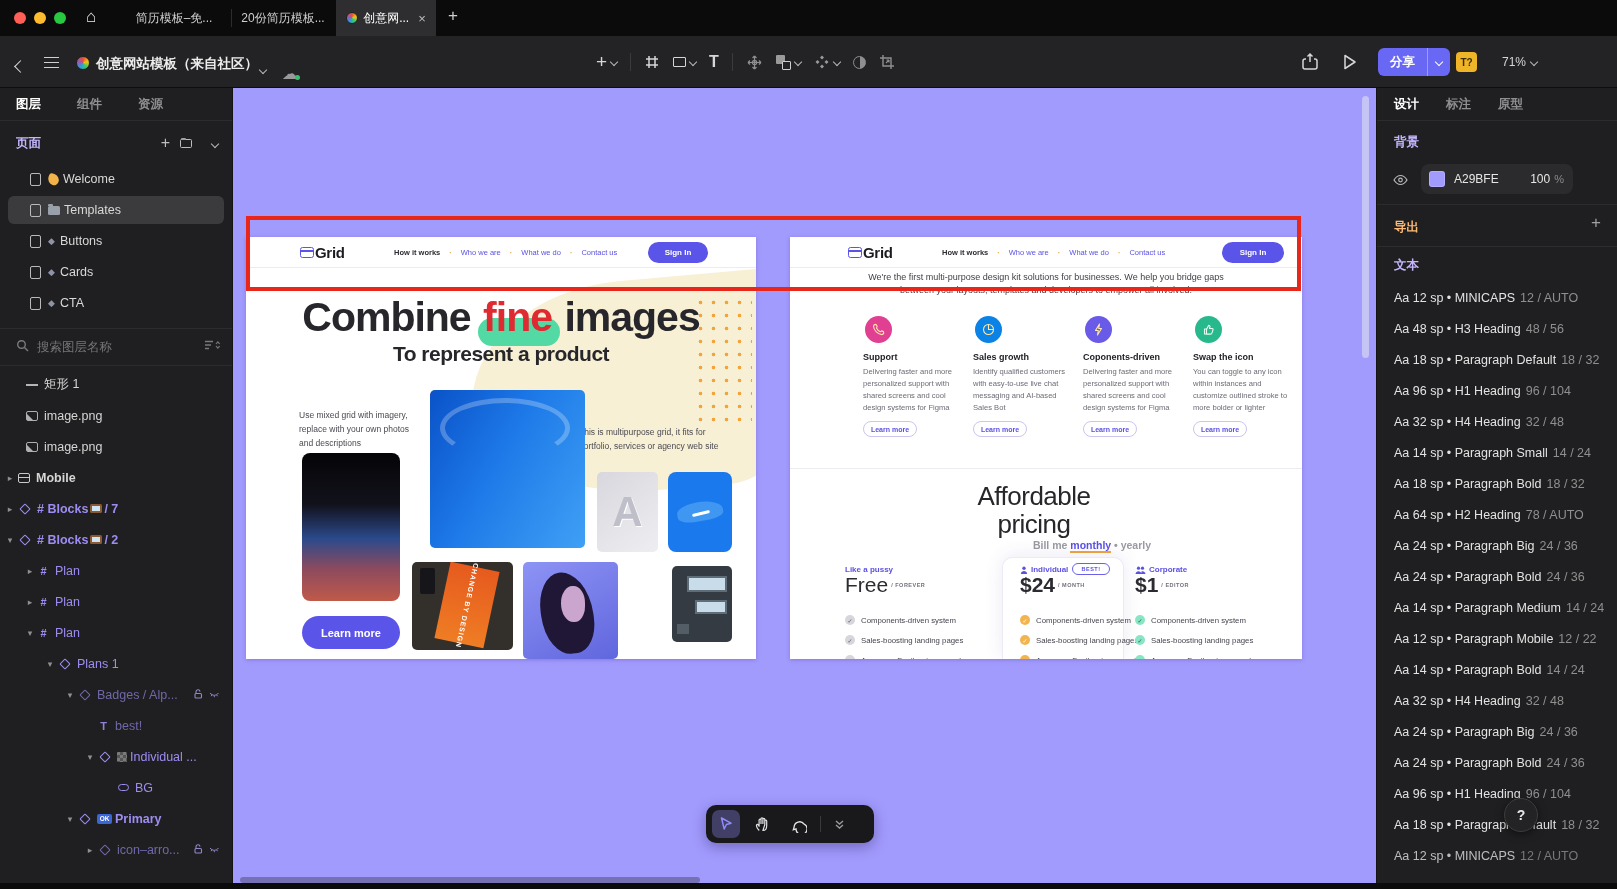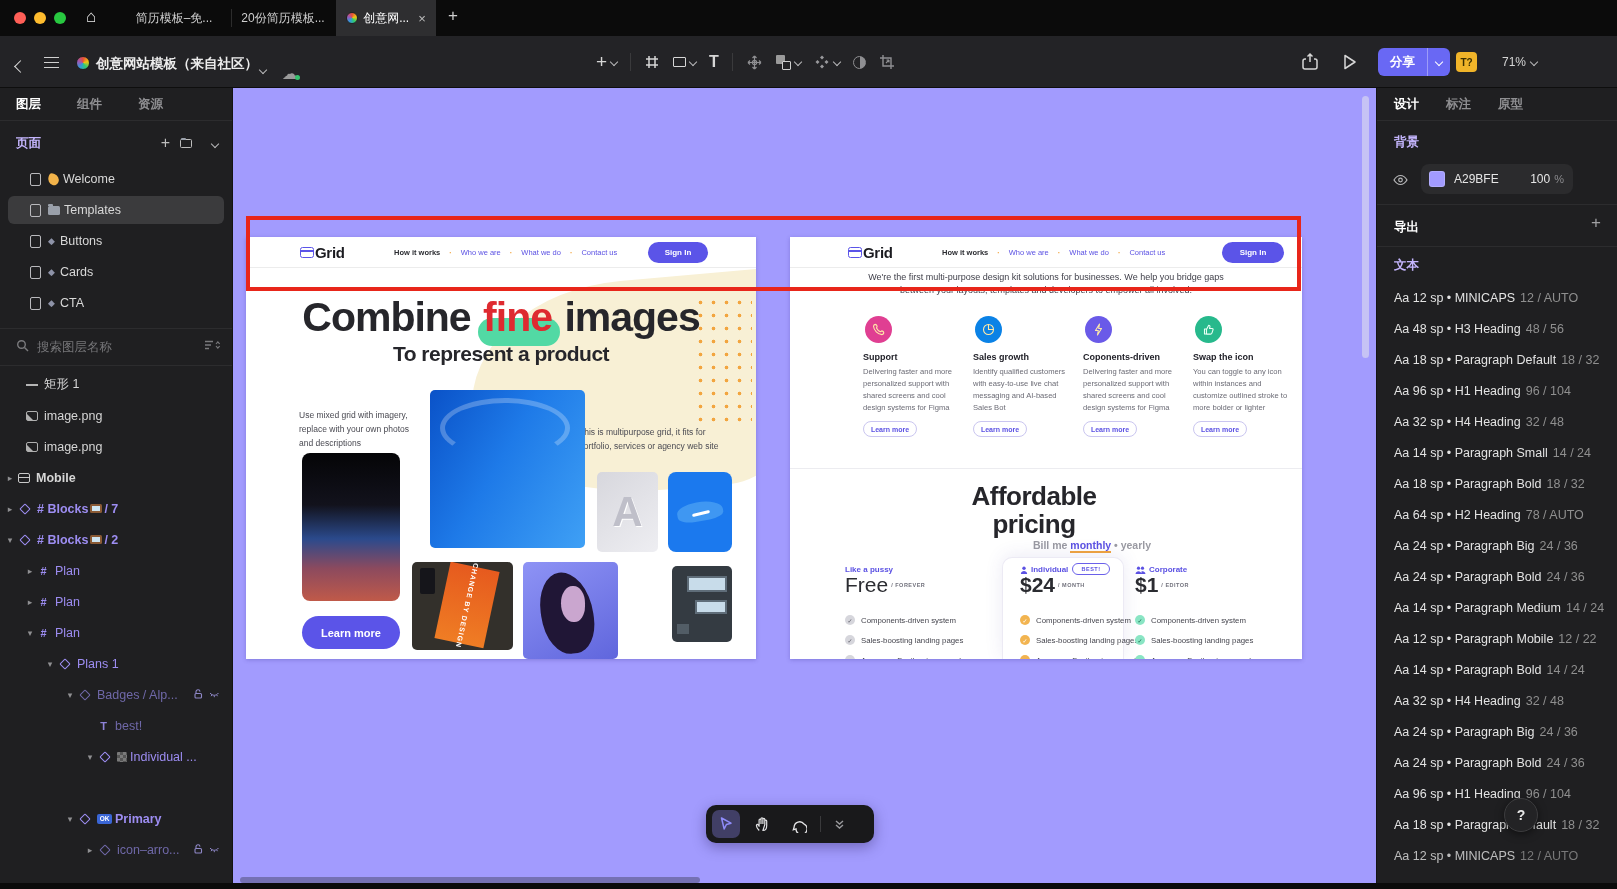--- a/index.html
+++ b/index.html
@@ -110,21 +110,21 @@
 .tile{position:absolute;border-radius:5px;overflow:hidden;z-index:2}
 .cta1{position:absolute;left:56px;top:348px;width:98px;height:33px;border-radius:17px;background:#5b54e8;color:#fff;font-size:11px;font-weight:bold;display:flex;align-items:center;justify-content:center;z-index:3}
 
 .intro{position:absolute;left:68px;top:3px;width:376px;text-align:center;font-size:9px;line-height:12.5px;color:#3f3f49}
 .feat{position:absolute;width:102px}
 .fcirc{width:27px;height:27px;border-radius:50%;display:flex;align-items:center;justify-content:center;margin-left:2px}
 .ftitle{font-size:9px;font-weight:bold;color:#22222a;margin-top:9px}
 .ftext{font-size:7.6px;line-height:12px;color:#6b6b75;margin-top:4px}
 .fbtn{width:54px;height:16px;border:1px solid #cac6f0;border-radius:9px;color:#5b51e3;font-size:7px;font-weight:bold;display:flex;align-items:center;justify-content:center;margin-top:7px}
 .pdiv{position:absolute;left:0;right:0;top:200px;height:1px;background:#ececf0}
-.afford{position:absolute;left:0;width:488px;text-align:center;font-size:26px;font-weight:700;letter-spacing:-.5px;color:#26262b}
+.afford{position:absolute;left:0;width:488px;text-align:center;font-size:26px;font-weight:400;letter-spacing:-.5px;color:#26262b}
 .bill{position:absolute;left:0;top:271px;width:604px;text-align:center;font-size:10.5px;font-weight:bold;color:#9a9aa2}
 .bill .mo{color:#5b51e3;border-bottom:2px solid #f2a53f}
 .card2{position:absolute;left:212px;top:289px;width:122px;height:102px;background:#fff;border:1px solid #eceaf4;border-bottom:none;border-radius:10px 10px 0 0;box-shadow:0 -2px 18px rgba(70,60,160,.10)}
 .plabel{position:absolute;font-size:8px;font-weight:bold;color:#5b51e3;display:flex;align-items:center;gap:3px}
 .price{position:absolute;font-size:21px;color:#2b2c31;display:flex;align-items:flex-start;gap:3px}
 .price small{font-size:5.5px;font-weight:bold;color:#71717c;letter-spacing:.5px;margin-top:9px}
 .bestb{position:absolute;left:282px;top:295px;width:38px;height:12px;border:1px solid #6a60ea;border-radius:7px;color:#5b51e3;font-size:5.5px;font-weight:bold;letter-spacing:.5px;display:flex;align-items:center;justify-content:center}
 .chk{position:absolute;display:flex;align-items:center;gap:6px;font-size:7.8px;color:#45454e}
 .cc{width:10px;height:10px;border-radius:50%;display:flex;align-items:center;justify-content:center;font-size:6px;flex:none}
 
@@ -368,20 +368,24 @@
     <div class="lrow dim" style="top:622px;padding-left:98px">
         <span class="i-text">T</span>
         <span>best!</span>
       </div>
     <div class="lrow pur" style="top:653px;padding-left:82px">
         <span class="larr">▾</span>
         <span class="i-comp"></span>
         <span class="thumb-badge"></span>
         <span>Individual ...</span>
       </div>
+    <div class="lrow pur" style="top:684px;padding-left:118px">
+        <span class="i-pill"></span>
+        <span>BG</span>
+      </div>
     <div class="lrow pur" style="top:715px;padding-left:62px">
         <span class="larr">▾</span>
         <span class="i-comp"></span>
         <span class="ok-badge">OK</span>
         <b>Primary</b>
       </div>
     <div class="lrow dim" style="top:746px;padding-left:82px">
         <span class="larr">▸</span>
         <span class="i-comp dimb"></span>
         <span>icon–arro...</span>
@@ -635,21 +639,21 @@
           </svg></span>
       <div class="colorpill">
         <span class="swatch" style="background:#A29BFE"></span>
         <span style="color:#e6e6e6;font-size:12px">A29BFE</span>
         <span style="color:#e6e6e6;font-size:12px;margin-left:auto">100</span>
         <span style="color:#8a8a8d;font-size:11px;margin:0 9px 0 4px">%</span>
       </div>
     </div>
     <div class="divl" style="top:116px"></div>
     <div class="abs" style="left:0;right:0;top:125px;height:30px">
-      <span class="abs seclabel" style="left:17px;top:6px;color:#ffffff">导出</span>
+      <span class="abs seclabel" style="left:17px;top:6px;color:#fdba74">导出</span>
       <span class="abs" style="right:16px;top:0;font-size:17px;color:#a0a0a3">+</span>
     </div>
     <div class="divl" style="top:158px"></div>
     <span class="abs seclabel" style="left:17px;top:169px">文本</span>
 
     <div class="trow" style="top:194px">
         <span class="thead">Aa 12 sp • MINICAPS</span>
         <span class="ttail">12 / AUTO</span>
       </div>
     <div class="trow" style="top:225px">

